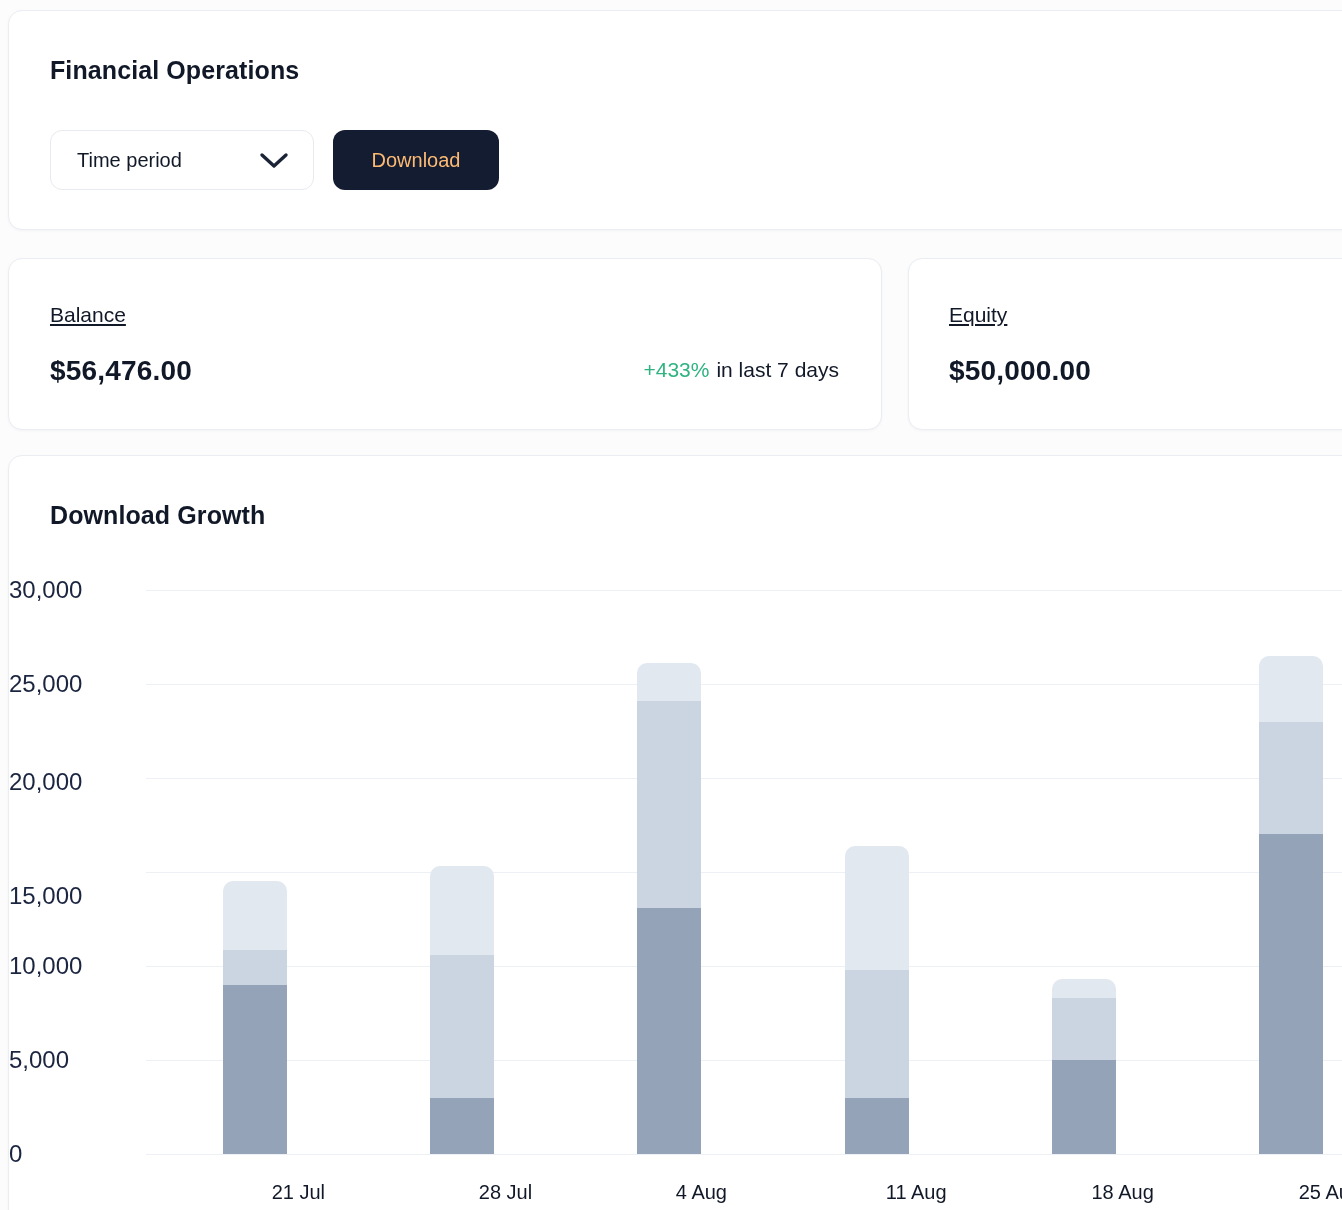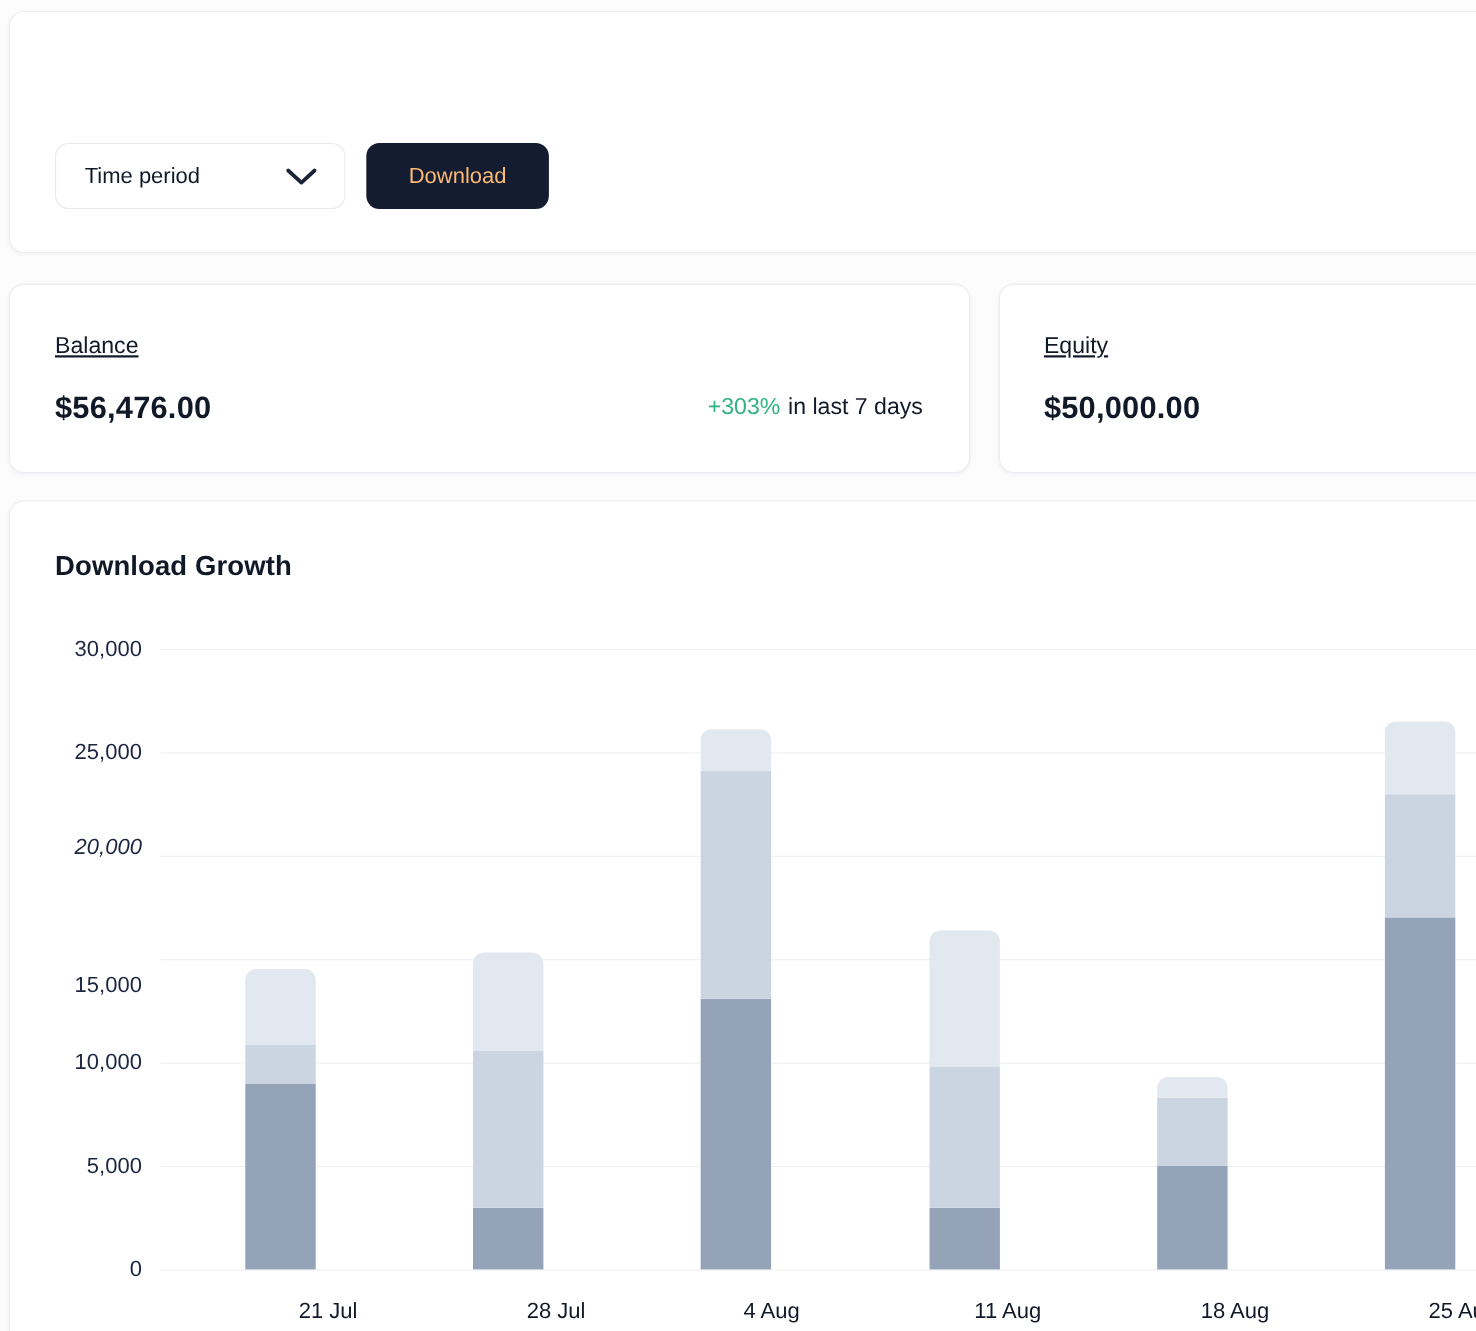--- a/index.html
+++ b/index.html
@@ -94,77 +94,78 @@
   .gridline {
     position: absolute;
     left: 137px; right: 0;
     height: 1px;
     background: #edf0f4;
   }
   .y-tick {
     position: absolute;
     left: 0; width: 120px; height: 28px;
     line-height: 28px;
-    text-align: right;
-    font-size: 20px;
+    text-align: left;
+    font-size: 24px;
     color: #1b2540;
   }
   .x-tick {
     position: absolute;
     width: 140px; height: 28px;
     line-height: 28px;
     text-align: right;
     font-size: 20px;
     color: #111827;
   }
   .bar-seg { position: absolute; }
 </style>
 </head>
 <body>
 
 <div class="card" id="card-operations">
+  <div class="card-title">Financial Operations</div>
   <div class="controls-row">
     <div class="btn-dropdown">
       <span>Time period</span>
       <span style="display:flex;align-items:center;">
         <svg width="30" height="17" viewBox="0 0 30 17" fill="none">
           <polyline points="3,3 15,14 27,3" stroke="#1b2437" stroke-width="3.4" stroke-linecap="round" stroke-linejoin="round"></polyline>
         </svg>
       </span>
     </div>
     <button class="btn-primary" style="background: rgb(19, 28, 48);">Download</button>
   </div>
 </div>
 
 <div class="card" id="card-balance">
   <div class="stat-label">Balance</div>
   <div class="stat-value">$56,476.00</div>
   <div class="stat-delta">
-    <span class="pct" style="color: rgb(47, 179, 128);">+303%</span><span>in last 7 days</span>
+    <span class="pct" style="color: rgb(47, 179, 128);">+433%</span><span>in last 7 days</span>
   </div>
 </div>
 
 <div class="card" id="card-equity">
   <div class="stat-label" style="left:40px;">Equity</div>
   <div class="stat-value" style="left:40px;">$50,000.00</div>
 </div>
 
 <div class="card" id="card-chart">
   <div class="card-title">Download Growth</div>
   <div id="plot-area">
       <div class="gridline" style="top: 697.5px;"></div>
       <div class="y-tick" style="top: 684px;">0</div>
       <div class="gridline" style="top: 603.5px;"></div>
       <div class="y-tick" style="top: 590px;">5,000</div>
       <div class="gridline" style="top: 509.5px;"></div>
       <div class="y-tick" style="top: 496px;">10,000</div>
       <div class="gridline" style="top: 415.5px;"></div>
       <div class="y-tick" style="top: 426px;">15,000</div>
       <div class="gridline" style="top: 321.5px;"></div>
-      <div class="y-tick" style="top: 300px; font-style: italic;">20,000</div>
+      <div class="y-tick" style="top: 312px;">20,000</div>
       <div class="gridline" style="top: 227.5px;"></div>
       <div class="y-tick" style="top: 214px;">25,000</div>
       <div class="gridline" style="top: 133.5px;"></div>
       <div class="y-tick" style="top: 120px;">30,000</div>
       <div>
         <div class="bar-seg" style="left: 214px; width: 64px; top: 528.8px; height: 169.2px; background: rgb(148, 163, 184);"></div>
         <div class="bar-seg" style="left: 214px; width: 64px; top: 494.02px; height: 34.78px; background: rgb(203, 213, 225);"></div>
         <div class="bar-seg" style="left: 214px; width: 64px; top: 425.4px; height: 68.62px; background: rgb(226, 232, 240); border-radius: 10px 10px 0px 0px;"></div>
       </div>
       <div class="x-tick" style="left: 176px; top: 722px;">21 Jul</div>

